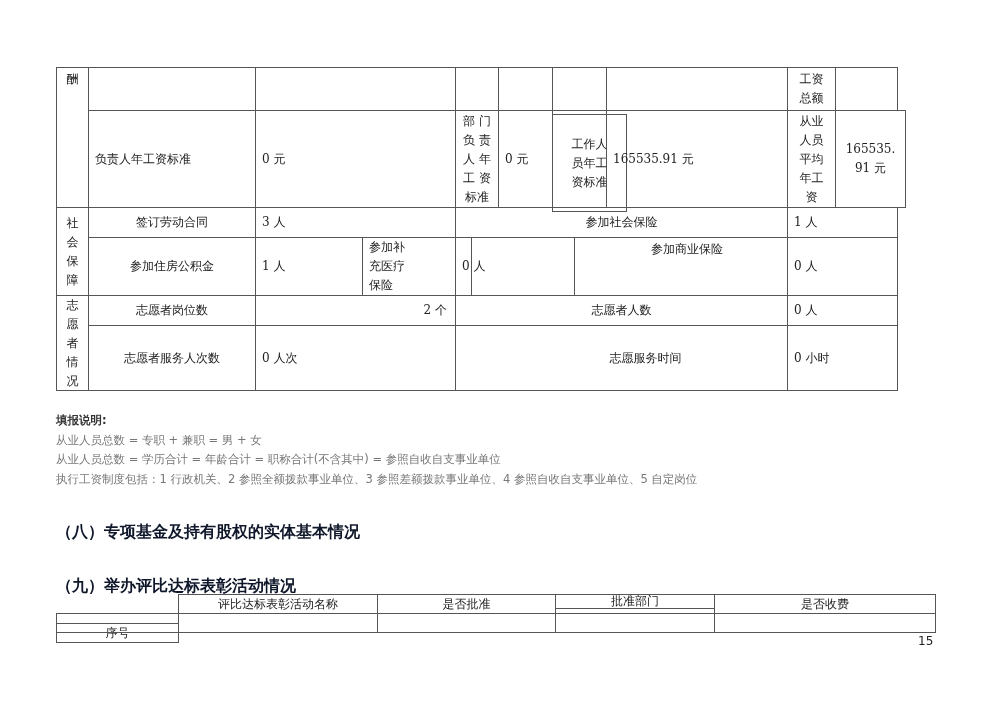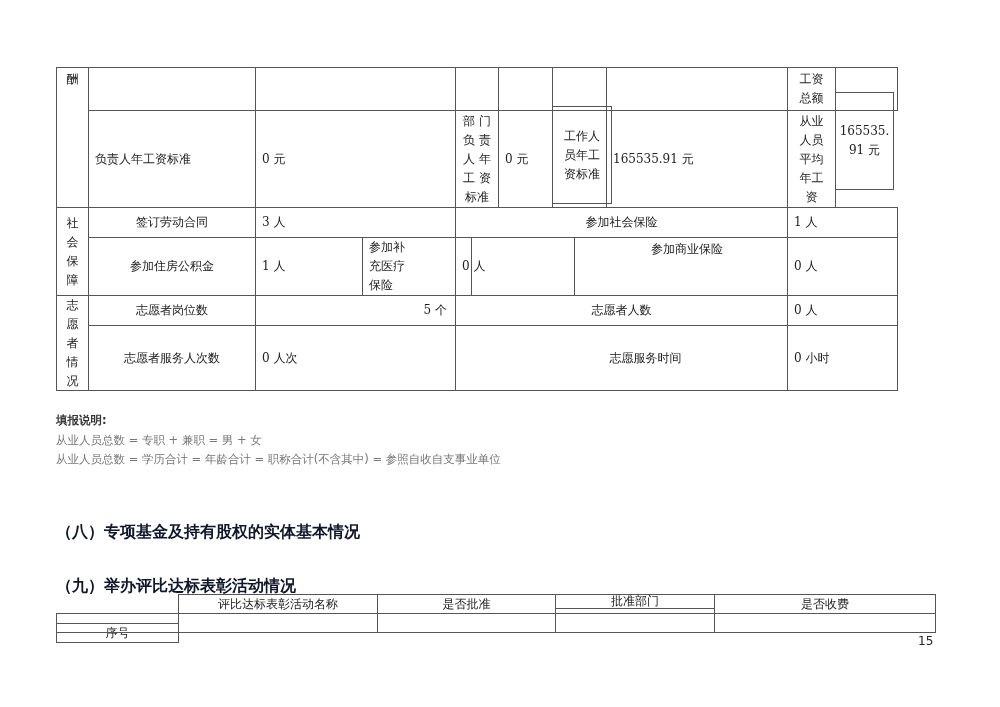--- a/index.html
+++ b/index.html
@@ -52,36 +52,36 @@
   <div class="cell c" style="left:455px;top:110px;width:44px;height:98px;">
     <span class="vtext">部 门
 负 责
 人 年
 工 资
 标准</span>
   </div>
   <div class="cell l" style="left:498px;top:110px;width:55px;height:98px;">
     <span>0 元</span>
   </div>
-  <div class="cell c" style="left:552px;top:106px;width:60px;height:98px;">
+  <div class="cell c" style="left:552px;top:114px;width:75px;height:98px;">
     <span class="vtext">工作人
 员年工
 资标准</span>
   </div>
   <div class="cell l" style="left:606px;top:110px;width:182px;height:98px;">
     <span>165535.91 元</span>
   </div>
   <div class="cell c" style="left:787px;top:110px;width:49px;height:98px;">
     <span class="vtext">从业
 人员
 平均
 年工
 资</span>
   </div>
-  <div class="cell c" style="left:835px;top:92px;width:59px;height:98px;">
+  <div class="cell c" style="left:835px;top:110px;width:71px;height:98px;">
     <span class="vtext">165535.
 91 元</span>
   </div>
 
   <div class="cell c" style="left:56px;top:207px;width:33px;height:89px;">
     <span class="vtext">社
 会
 保
 障</span>
   </div>
@@ -123,21 +123,21 @@
     <span class="vtext">志
 愿
 者
 情
 况</span>
   </div>
   <div class="cell c" style="left:88px;top:295px;width:168px;height:31px;">
     <span>志愿者岗位数</span>
   </div>
   <div class="cell r" style="left:255px;top:295px;width:201px;height:31px;">
-    <span>5 个</span>
+    <span>2 个</span>
   </div>
   <div class="cell c" style="left:455px;top:295px;width:333px;height:31px;">
     <span>志愿者人数</span>
   </div>
   <div class="cell l" style="left:787px;top:295px;width:111px;height:31px;">
     <span>0 人</span>
   </div>
 
   <div class="cell c" style="left:88px;top:325px;width:168px;height:66px;">
     <span>志愿者服务人次数</span>
@@ -150,20 +150,21 @@
   </div>
   <div class="cell l" style="left:787px;top:325px;width:111px;height:66px;">
     <span>0 小时</span>
   </div>
 </div>
 
 <div class="notes">
   <div class="h">填报说明:</div>
   <div>从业人员总数 = 专职 + 兼职 = 男 + 女</div>
   <div>从业人员总数 = 学历合计 = 年龄合计 = 职称合计(不含其中) = 参照自收自支事业单位</div>
+  <div>执行工资制度包括：1 行政机关、2 参照全额拨款事业单位、3 参照差额拨款事业单位、4 参照自收自支事业单位、5 自定岗位</div>
 </div>
 
 <div class="heading" style="top:522px;">（八）专项基金及持有股权的实体基本情况</div>
 
 <div class="heading" style="top:576px;">（九）举办评比达标表彰活动情况</div>
 <div>
   <div class="cell c" style="left:56px;top:594px;width:123px;height:20px;margin-top:29px;">
       <span>序号</span>
     </div>
   <div class="cell c" style="left:178px;top:594px;width:200px;height:20px;">

